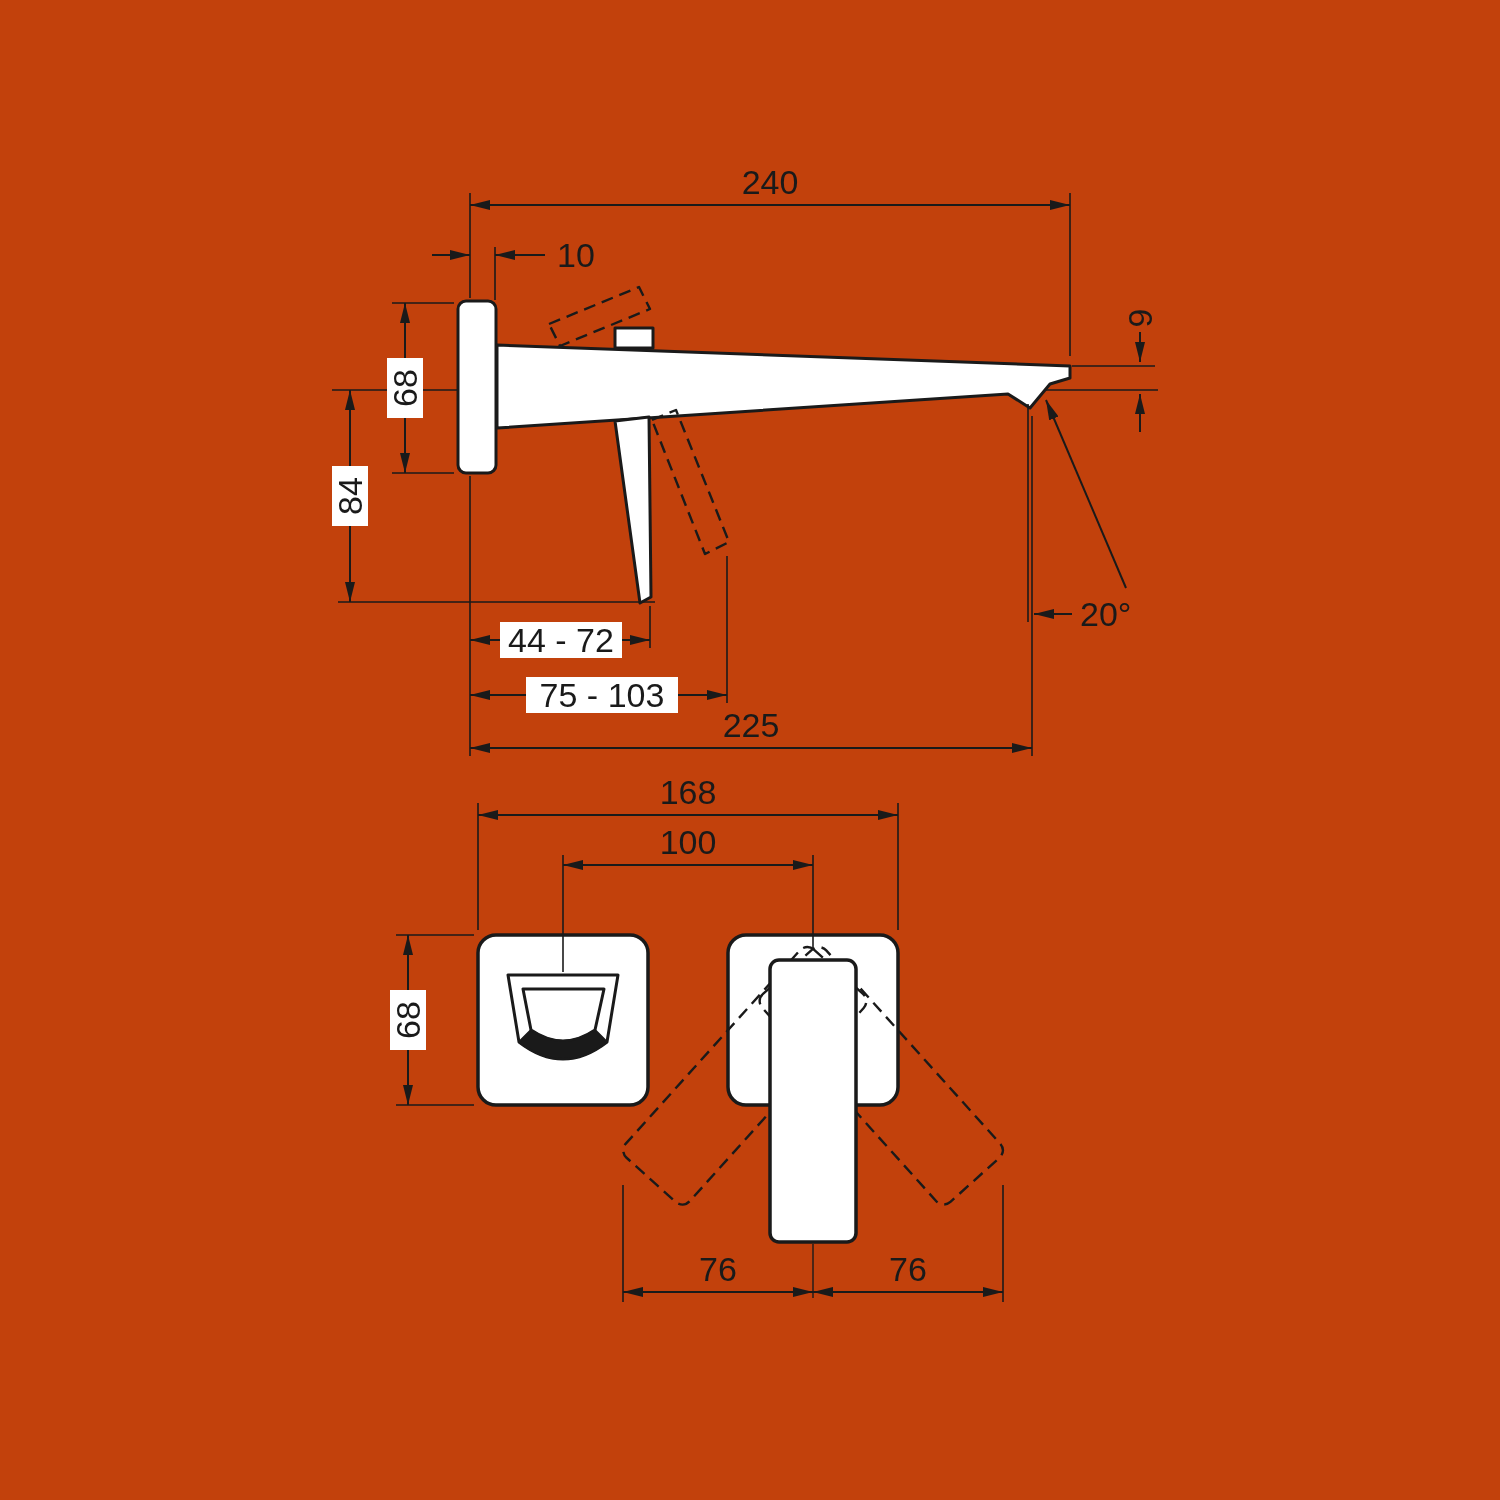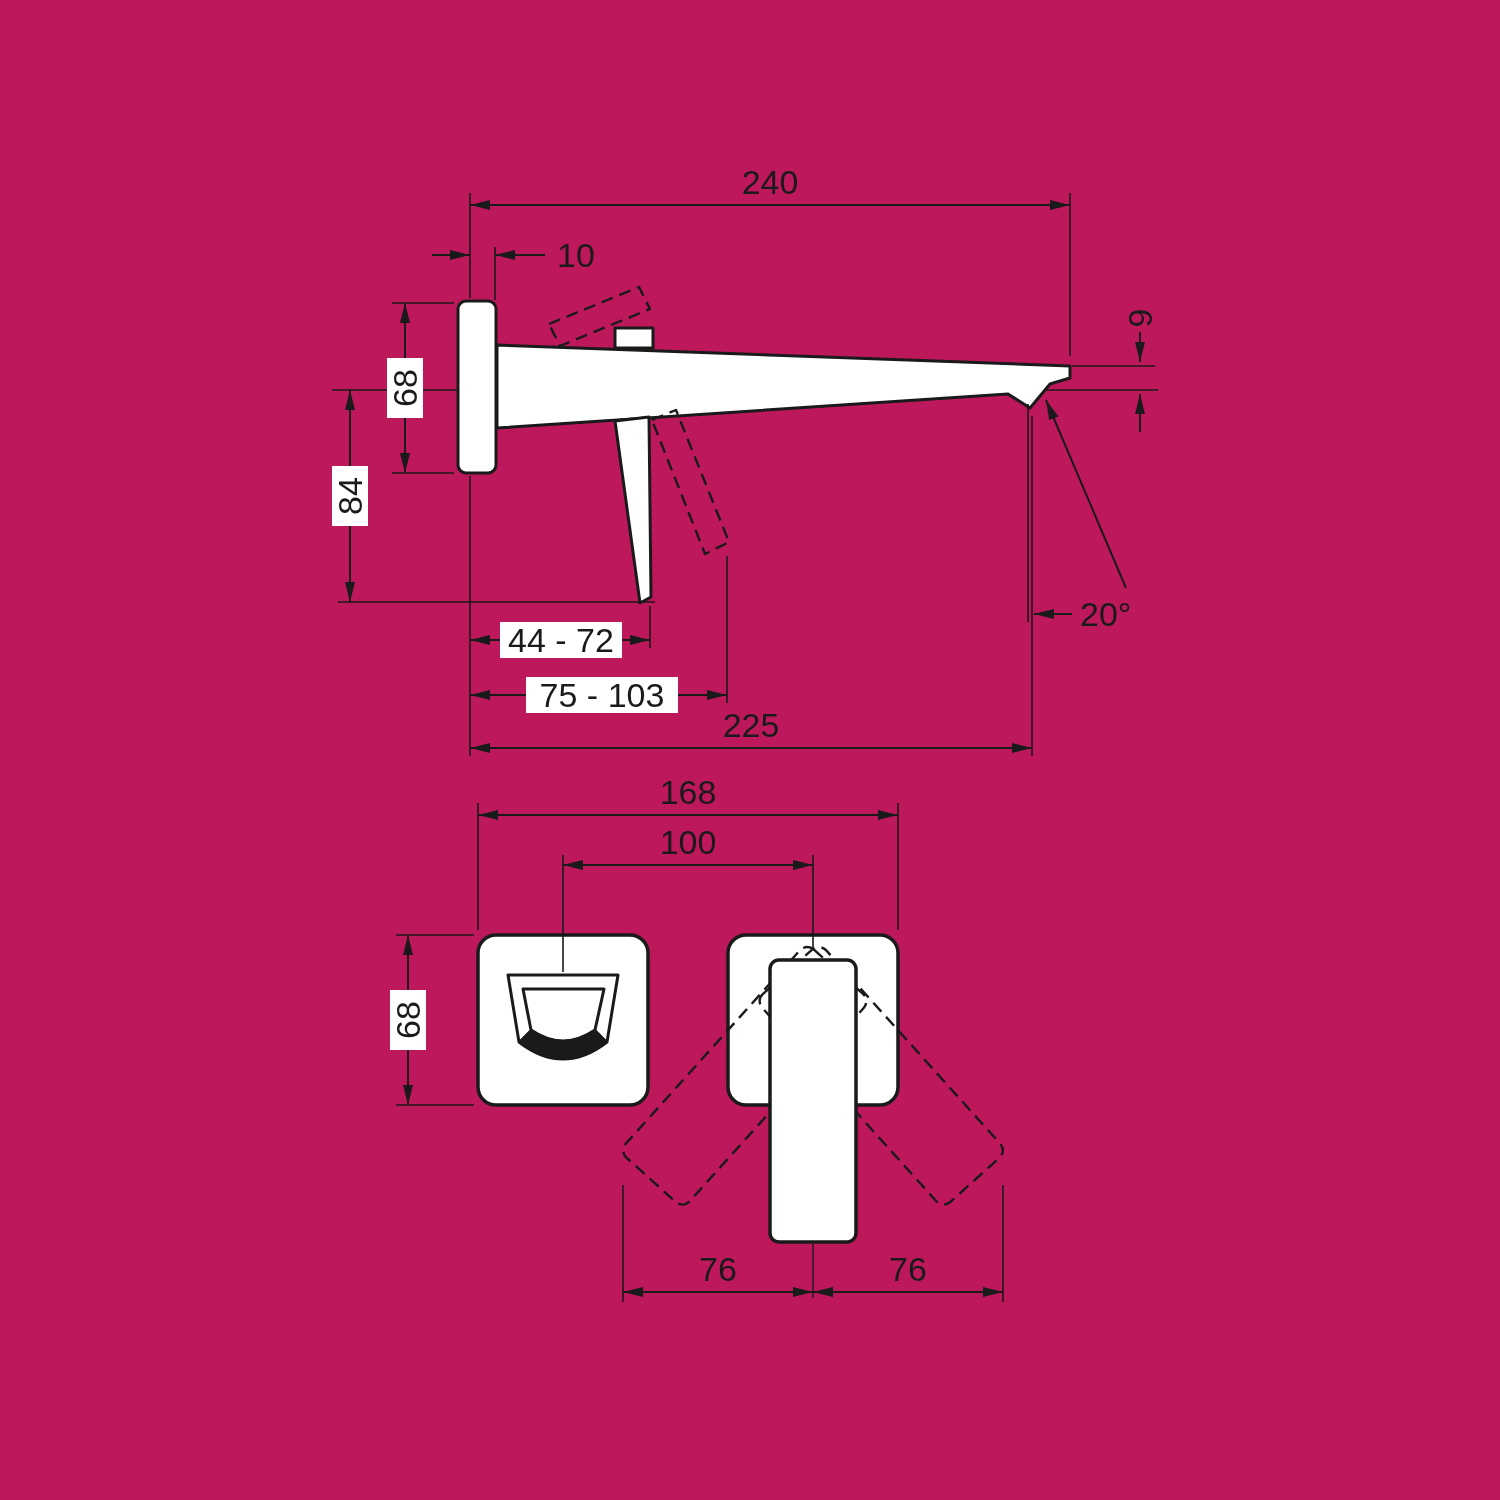--- a/index.html
+++ b/index.html
@@ -1,16 +1,16 @@
 <!DOCTYPE html>
 <html><head>
 <meta charset="utf-8">
 <style>
   html,body{margin:0;padding:0;background:#fff;}
-  .stage{position:relative;width:1500px;height:1500px;background:#be185d;overflow:hidden;}
+  .stage{position:relative;width:1500px;height:1500px;background:#c2410c;overflow:hidden;}
   svg{display:block;}
   .o   {fill:#fff;stroke:#1a1a1a;stroke-width:3;stroke-linejoin:round;}
   .o2  {fill:#fff;stroke:#1a1a1a;stroke-width:3.5;stroke-linejoin:round;}
   .dim {stroke:#1a1a1a;stroke-width:2;fill:none;}
   .ext {stroke:#1a1a1a;stroke-width:1.6;fill:none;}
   .thin{stroke:#1a1a1a;stroke-width:1.4;fill:none;}
   .dash{fill:none;stroke:#1a1a1a;stroke-width:2.4;stroke-dasharray:12 7;stroke-linejoin:round;}
   .lbl {font-family:"Liberation Sans",sans-serif;font-size:34px;fill:#1a1a1a;}
   .mask{fill:#fff;stroke:none;}
   .ink {fill:#1a1a1a;stroke:#1a1a1a;stroke-width:2;stroke-linejoin:round;}

